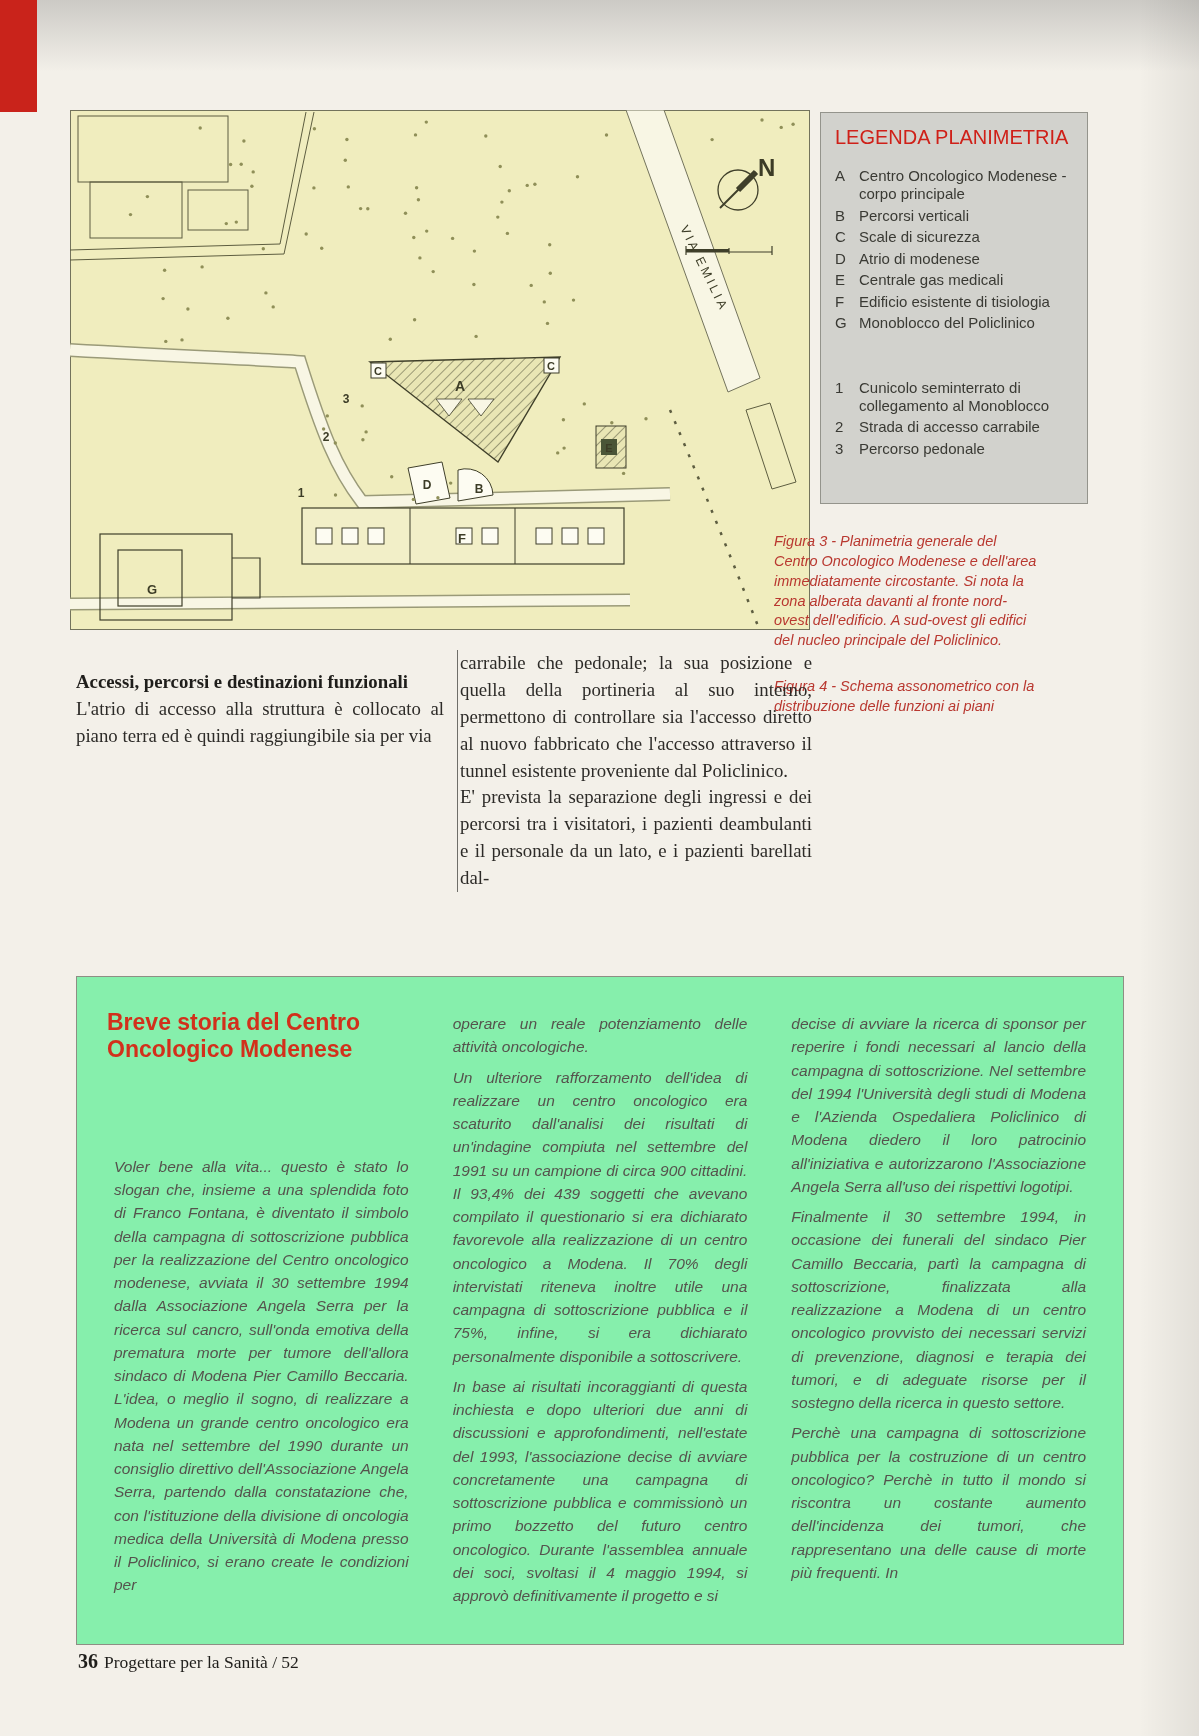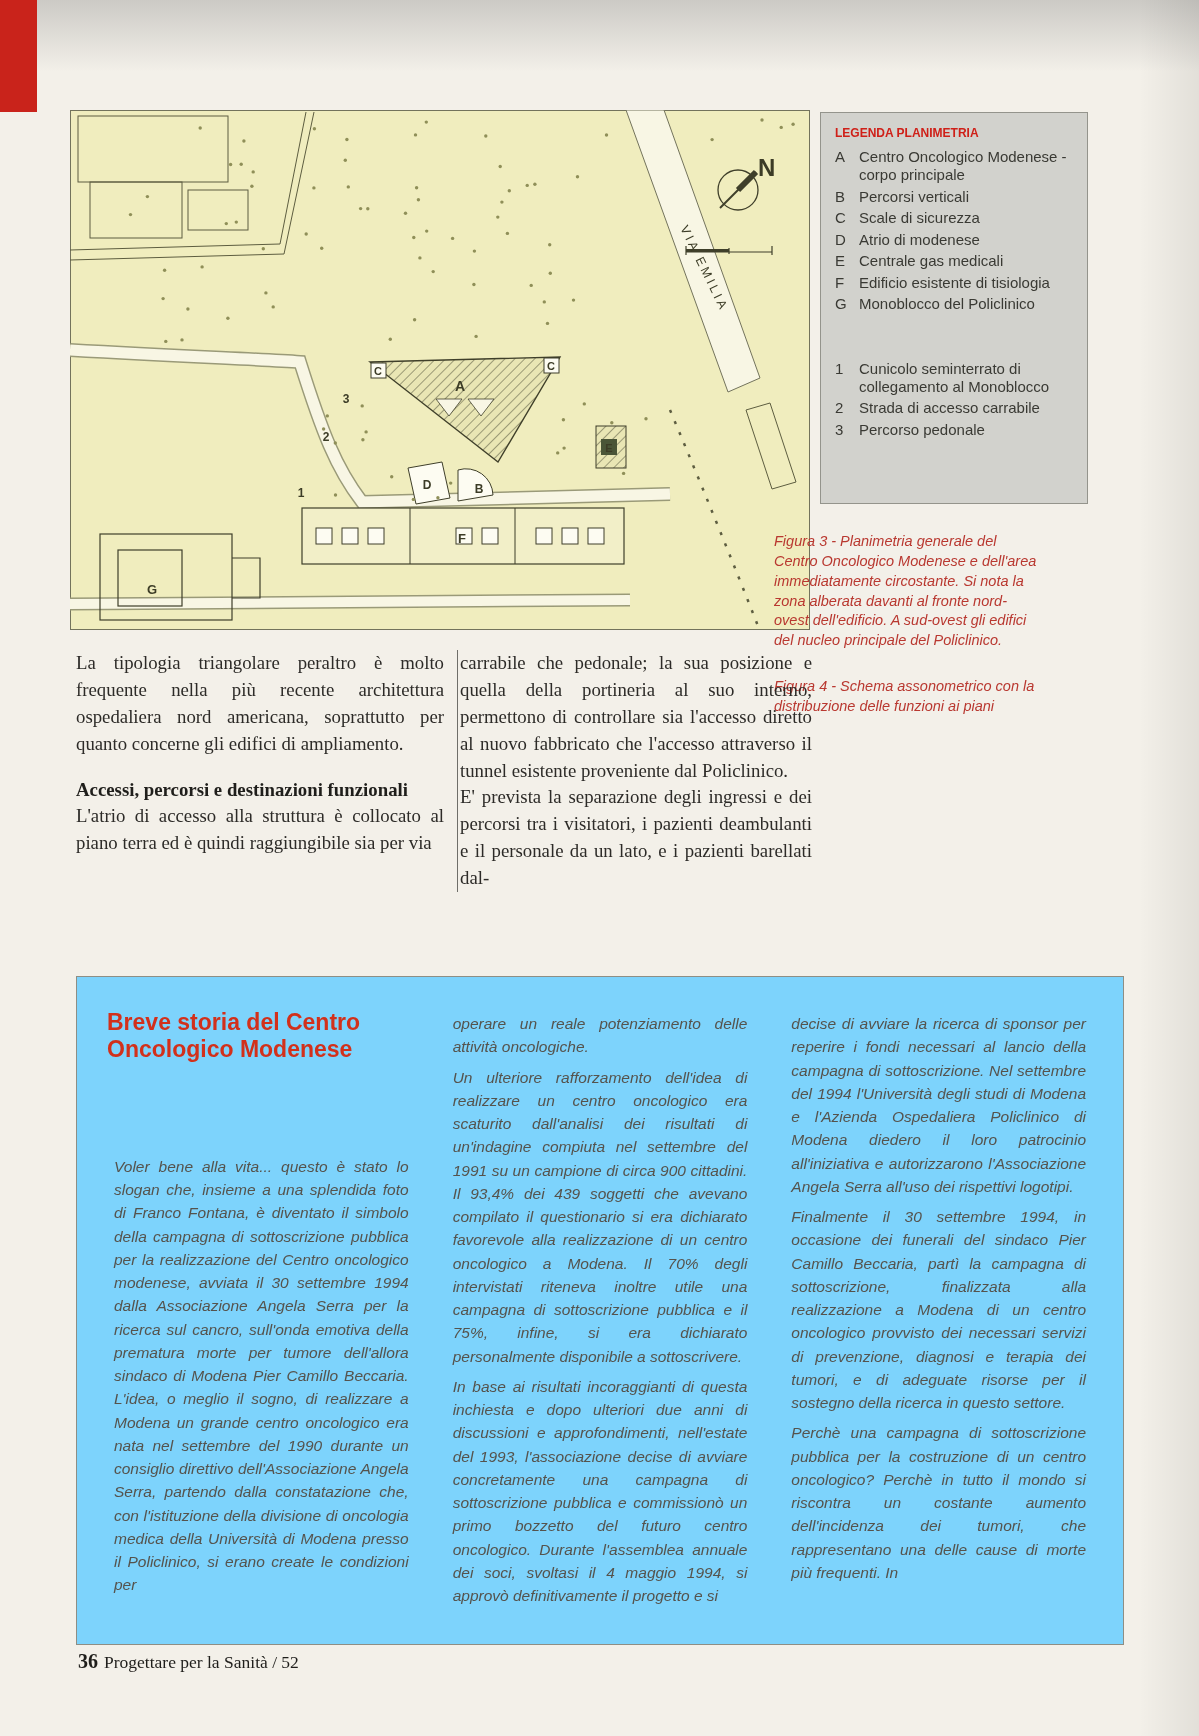--- a/index.html
+++ b/index.html
@@ -20,42 +20,42 @@
 
   
   .map-wrap{position:absolute;left:70px;top:110px;width:740px;height:520px;}
   .map-wrap svg{display:block;}
   .map-wrap text{font-family:"Liberation Sans",sans-serif;fill:#3c3c26;}
 
   
   .legend{position:absolute;left:820px;top:112px;width:268px;min-height:392px;
           box-sizing:border-box;background:#d2d2cd;border:1px solid #94948c;
           padding:13px 14px 16px;}
-  .legend-title{color:#cf2018;font-weight:bold;font-size:12px;margin-bottom:8px;}
+  .legend-title{color:#cf2018;font-weight:normal;font-size:20px;margin-bottom:18px;}
   .legend-row{display:flex;margin-bottom:3px;font-size:15px;line-height:1.23;color:#3a3a34;}
   .legend-key{width:24px;flex:none;}
   .legend-label{flex:1;}
   .legend-numbers{margin-top:46px;}
 
   
   .captions{position:absolute;left:774px;top:532px;width:266px;}
   .caption{font-style:italic;font-size:14.5px;line-height:1.37;color:#b93830;margin:0 0 26px;}
 
   
   .article{position:absolute;left:76px;top:650px;width:758px;display:flex;
            font-family:"Liberation Serif",serif;font-size:18.8px;line-height:1.43;
            color:#2d2b28;text-align:justify;}
   .article .c1{width:368px;}
   .article .c2{width:352px;margin-left:13px;padding-left:2px;border-left:1.5px solid #6f6e69;}
   .article p{margin:0;}
   .article h3{font-size:18.8px;margin:19px 0 0;color:#1f1e1b;}
 
   
   .story{position:absolute;left:76px;top:976px;width:1048px;box-sizing:border-box;
-         background:#7dd3fc;border:1px solid #8e8e84;padding:28px 30px 30px;
+         background:#86efac;border:1px solid #8e8e84;padding:28px 30px 30px;
          display:flex;gap:30px;}
   .story-col{width:310px;}
   .story h2{font-size:23px;line-height:1.17;font-weight:bold;color:#d2301b;
             margin:4px 0 92px;width:285px;}
   .story p{margin:7px;font-style:italic;font-size:15.5px;line-height:1.5;color:#55534d;
            text-align:justify;}
 
   
   .footer{position:absolute;left:78px;top:1650px;font-family:"Liberation Serif",serif;
           font-size:17.5px;color:#1f1e1b;}
@@ -292,21 +292,20 @@
     </div>
   </aside>
 
   <div class="captions">
     <p class="caption">Figura 3 - Planimetria generale del Centro Oncologico Modenese e dell'area immediatamente circostante. Si nota la zona alberata davanti al fronte nord-ovest dell'edificio. A sud-ovest gli edifici del nucleo principale del Policlinico.</p>
     <p class="caption">Figura 4 - Schema assonometrico con la distribuzione delle funzioni ai piani</p>
   </div>
 
   <div class="article">
     <div class="c1">
-      <p>La tipologia triangolare peraltro è molto frequente nella più recente architettura ospedaliera nord americana, soprattutto per quanto concerne gli edifici di ampliamento.</p>
       <h3>Accessi, percorsi e destinazioni funzionali</h3>
       <p>L'atrio di accesso alla struttura è collocato al piano terra ed è quindi raggiungibile sia per via</p>
     </div>
     <div class="c2">
       <p>carrabile che pedonale; la sua posizione e quella della portineria al suo interno, permettono di controllare sia l'accesso diretto al nuovo fabbricato che l'accesso attraverso il tunnel esistente proveniente dal Policlinico.</p>
       <p>E' prevista la separazione degli ingressi e dei percorsi tra i visitatori, i pazienti deambulanti e il personale da un lato, e i pazienti barellati dal-</p>
     </div>
   </div>
 
   <section class="story">

